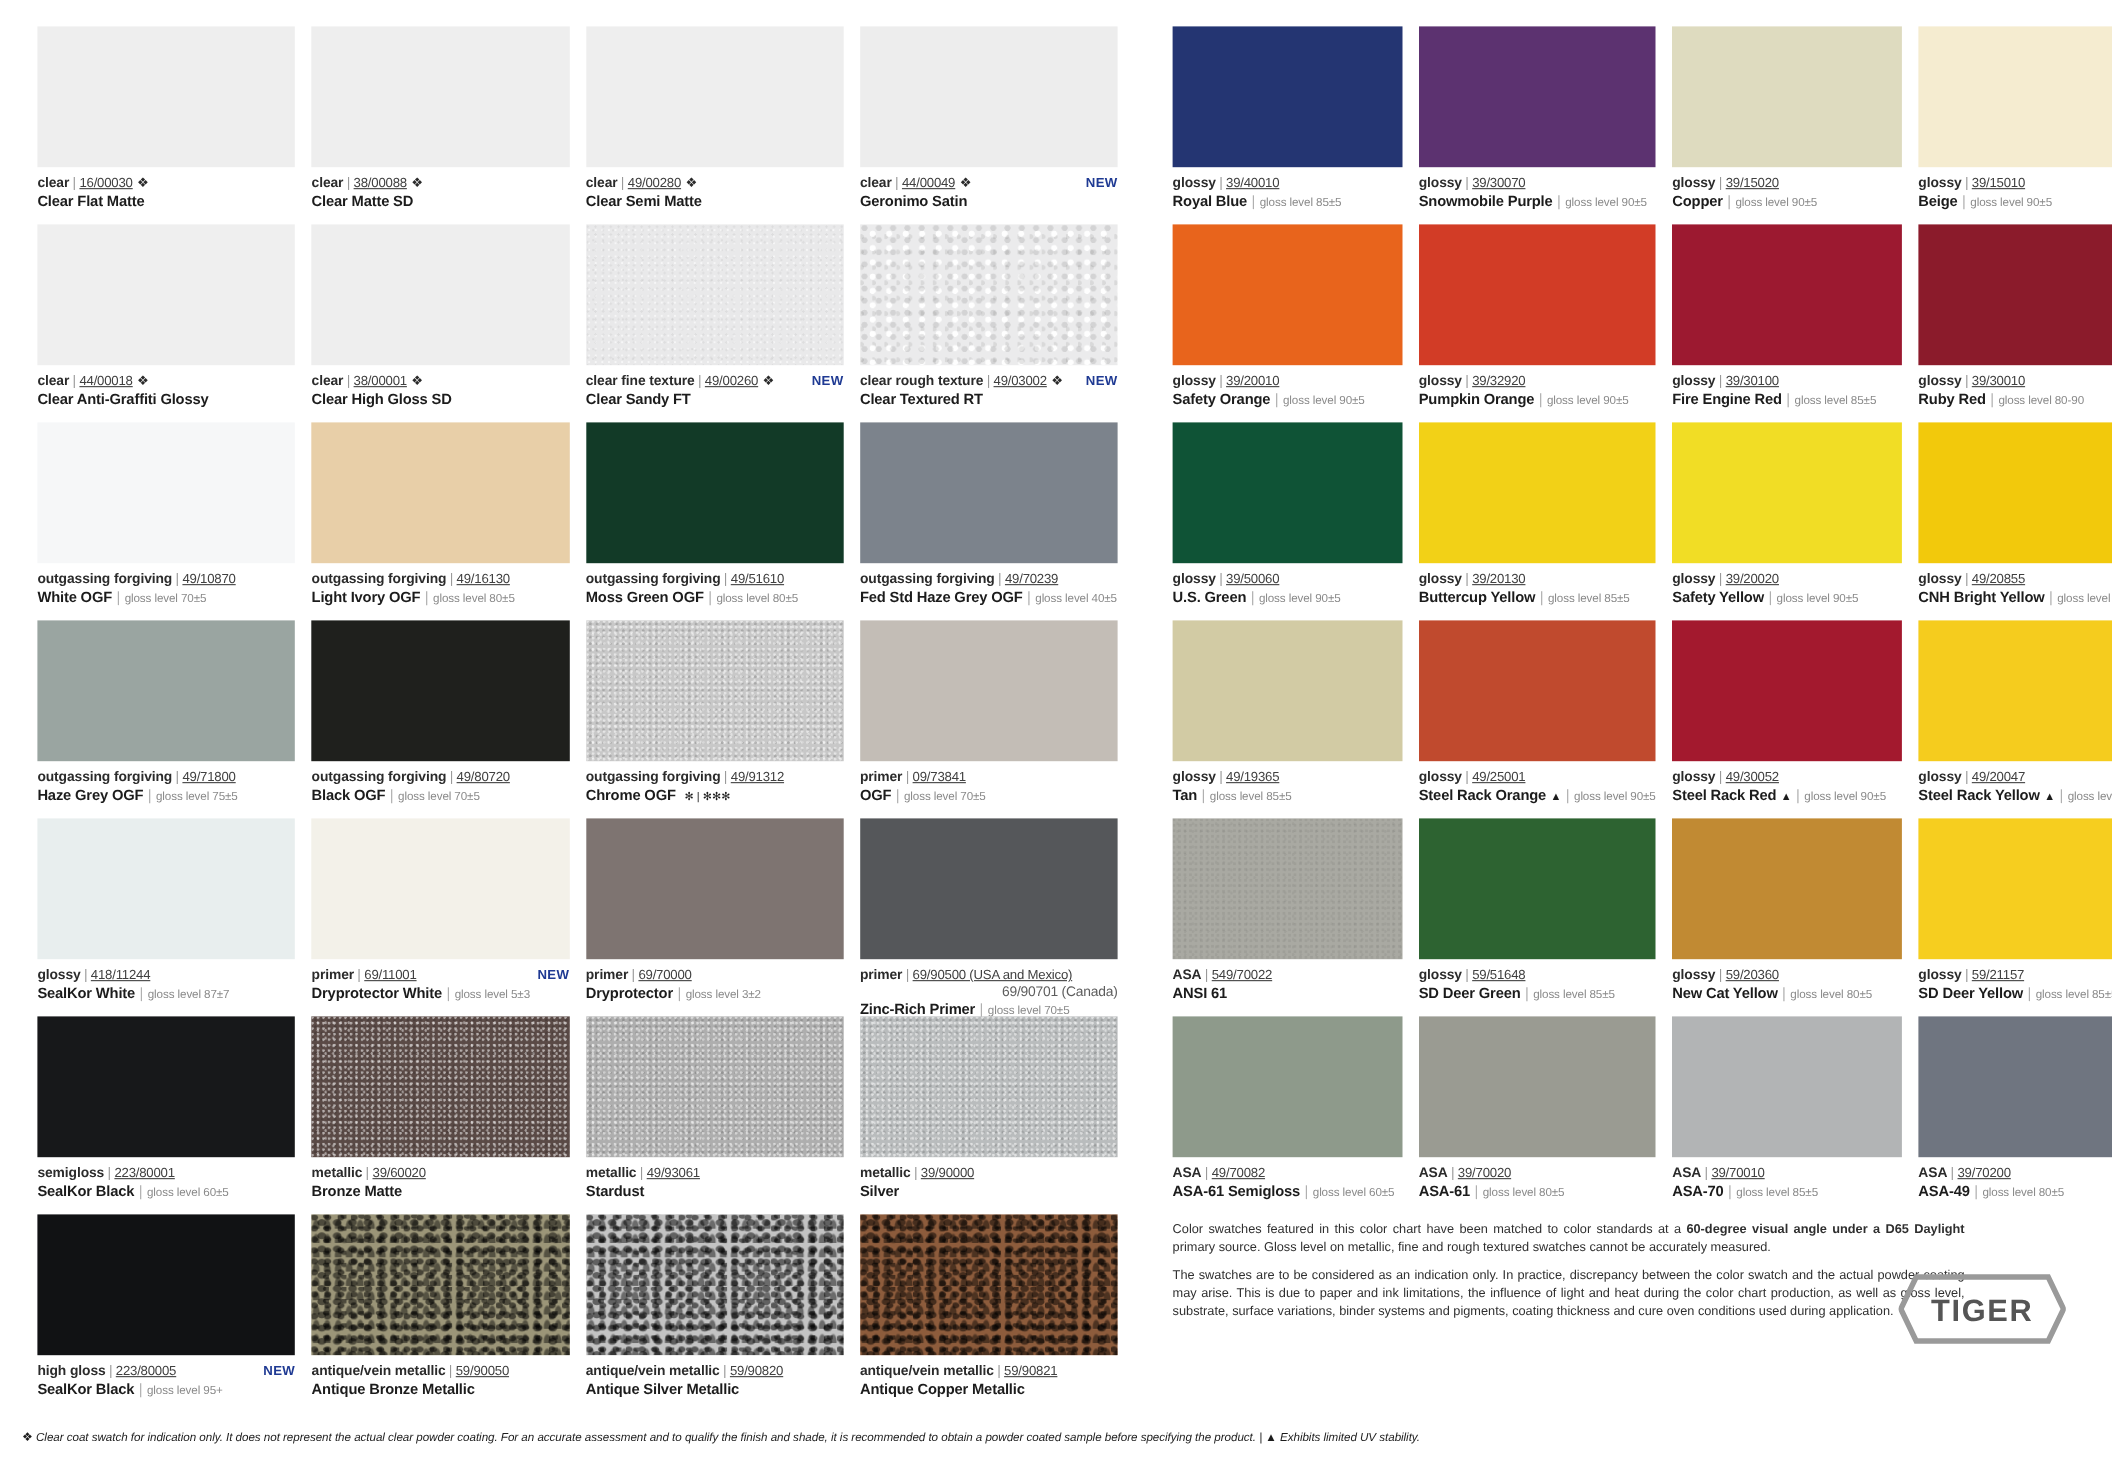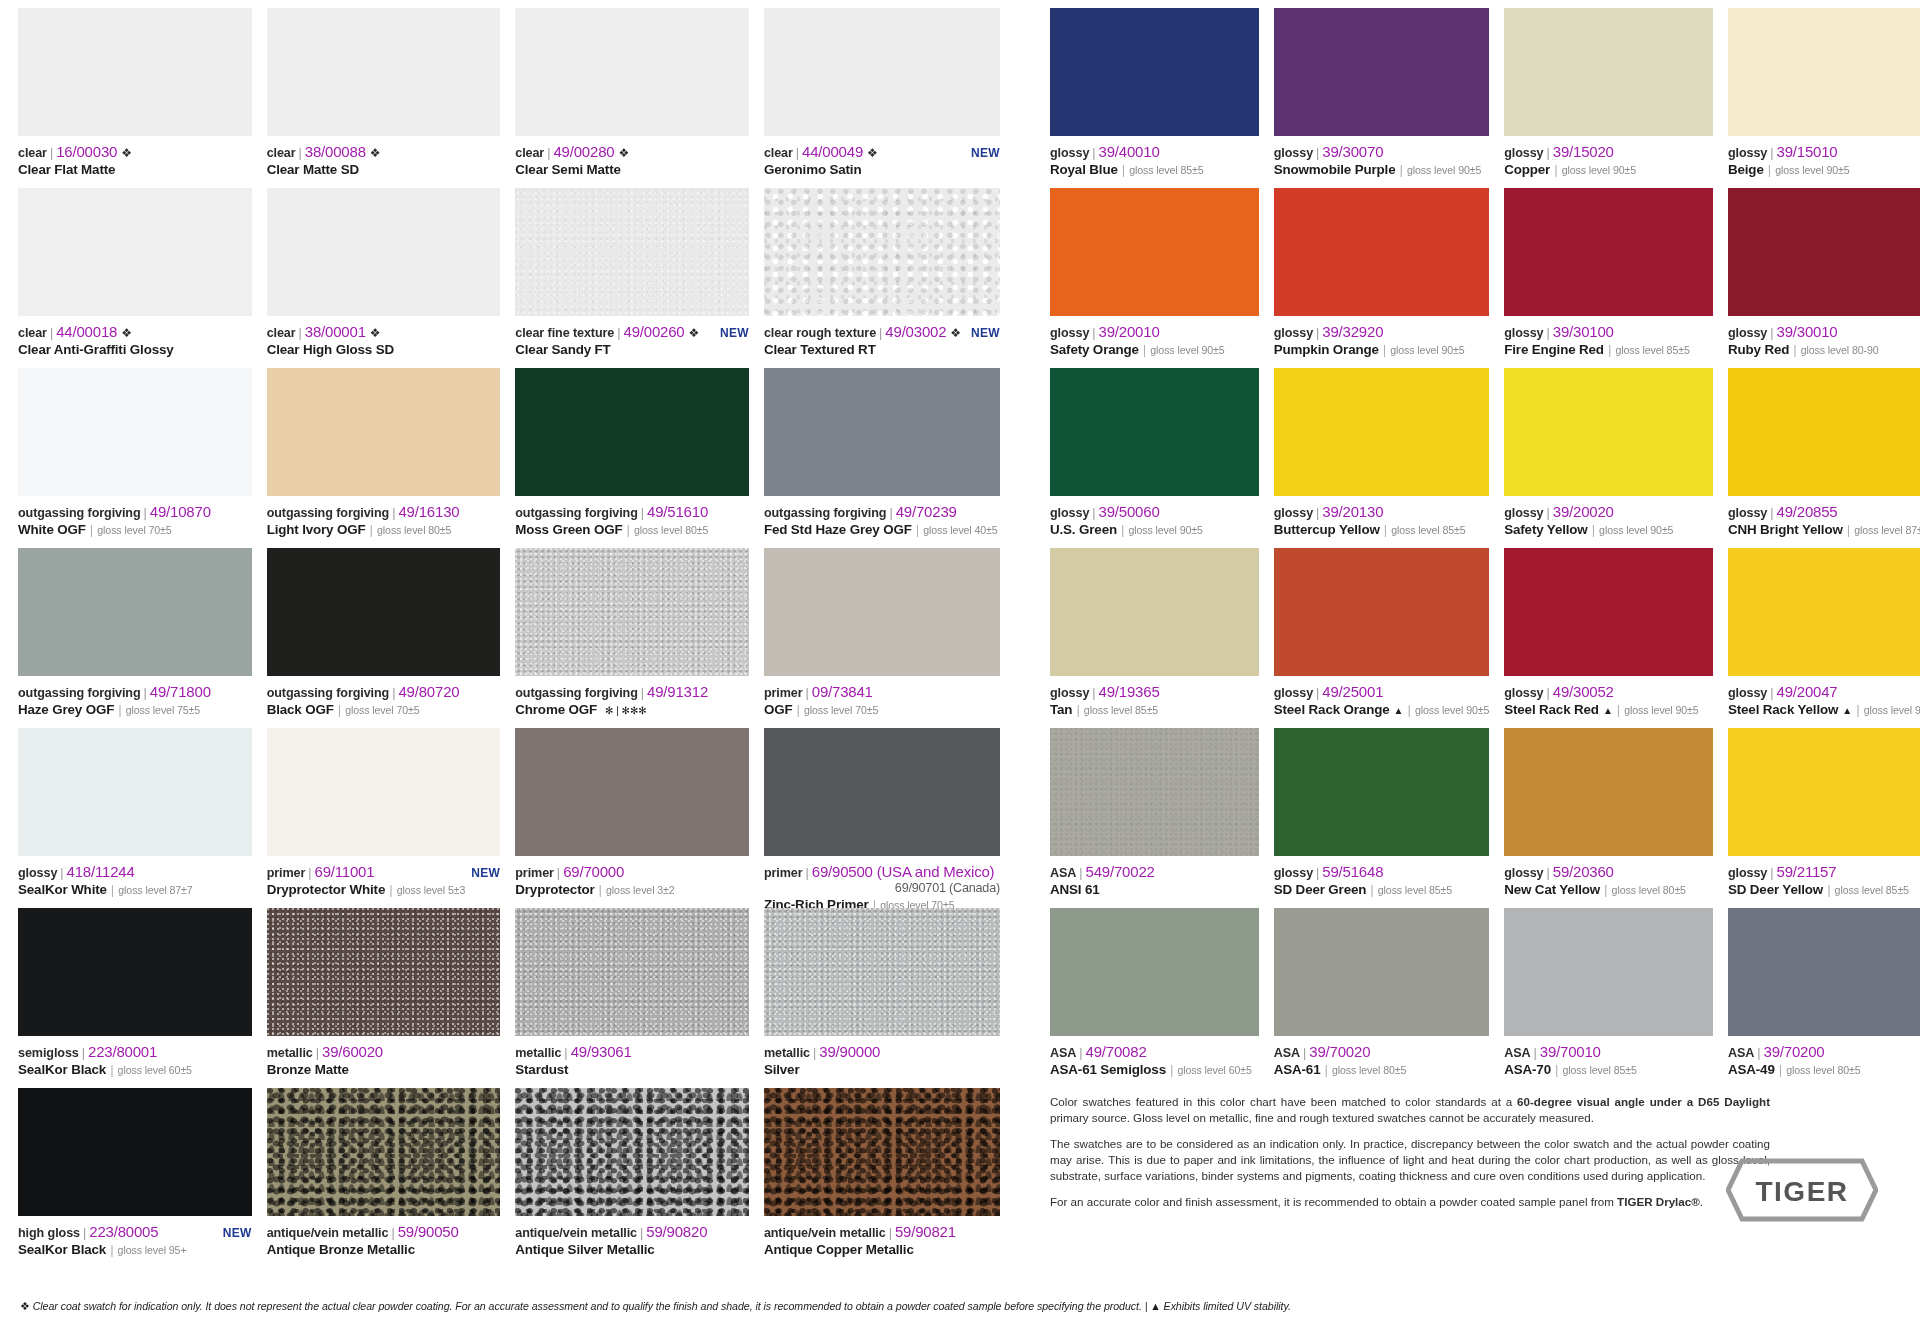--- a/index.html
+++ b/index.html
@@ -9,21 +9,21 @@
     font-family: "Liberation Sans", sans-serif;
   }
   body {
     width: 1920px; height: 1331px;
     position: relative;
     overflow: hidden;
   }
   .page {
     width: 1920px; height: 1331px;
     position: relative;
-    padding: 0;
+    padding: 16px;
   }
   .columns {
     display: flex;
     width: 1920px;
     padding: 8px 18px 0 18px;
   }
   .col-left { width: 982px; flex: 0 0 982px; }
   .col-gap  { width: 50px; flex: 0 0 50px; }
   .col-right{ width: 888px; flex: 0 0 888px; }
 
@@ -95,21 +95,21 @@
   .meta { padding-top: 7px; line-height: 1.18; }
   .line1 {
     font-size: 12.6px;
     color: #2b2b2b;
     white-space: nowrap;
     display: flex;
     align-items: baseline;
   }
   .line1 .finish { font-weight: 700; letter-spacing: -.1px; }
   .line1 .sep { color: #9a9a9a; margin: 0 3px; }
-  .line1 .code { color: #a21caf; font-size: 15px; letter-spacing: -.2px; }
+  .line1 .code { color: #404040; font-size: 12px; letter-spacing: -.2px; text-decoration: underline; }
   .line1 .clv { color: #2b2b2b; margin-left: 4px; font-size: 12px; }
   .line1 .newtag {
     color: #1f3a93; font-weight: 700; font-size: 12px;
     margin-left: auto; padding-left: 10px; letter-spacing: .3px; text-align: right;
   }
   .line2 {
     font-size: 13.4px;
     color: #1c1c1c;
     white-space: nowrap;
     display: flex;
@@ -947,23 +947,20 @@
               </div>
             </div>
           </div>
         </div>
 
       <div class="disclaimer">
         <p>
           <span>Color swatches featured in this color chart have been matched to color standards at a </span><b>60-degree visual angle under a D65 Daylight</b><span> primary source. Gloss level on metallic, fine and rough textured swatches cannot be accurately measured.</span>
         </p>
         <p>The swatches are to be considered as an indication only. In practice, discrepancy between the color swatch and the actual powder coating may arise. This is due to paper and ink limitations, the influence of light and heat during the color chart production, as well as gloss level, substrate, surface variations, binder systems and pigments, coating thickness and cure oven conditions used during application.</p>
-        <p>
-          <span>For an accurate color and finish assessment, it is recommended to obtain a powder coated sample panel from </span><b>TIGER Drylac®</b><span>.</span>
-        </p>
       </div>
     </div>
   </div>
 
   <div class="logo-wrap">
     <svg viewBox="0 0 152 66" width="152" height="66" aria-hidden="true">
       <polygon points="16,4 136,4 150,33 136,62 16,62 2,33" fill="none" stroke="#9a9a9a" stroke-width="5"></polygon>
       <text x="76" y="44" text-anchor="middle" font-family="Liberation Sans, sans-serif" font-size="28" font-weight="700" fill="#555555" letter-spacing="1.5">TIGER</text>
     </svg>
   </div>

